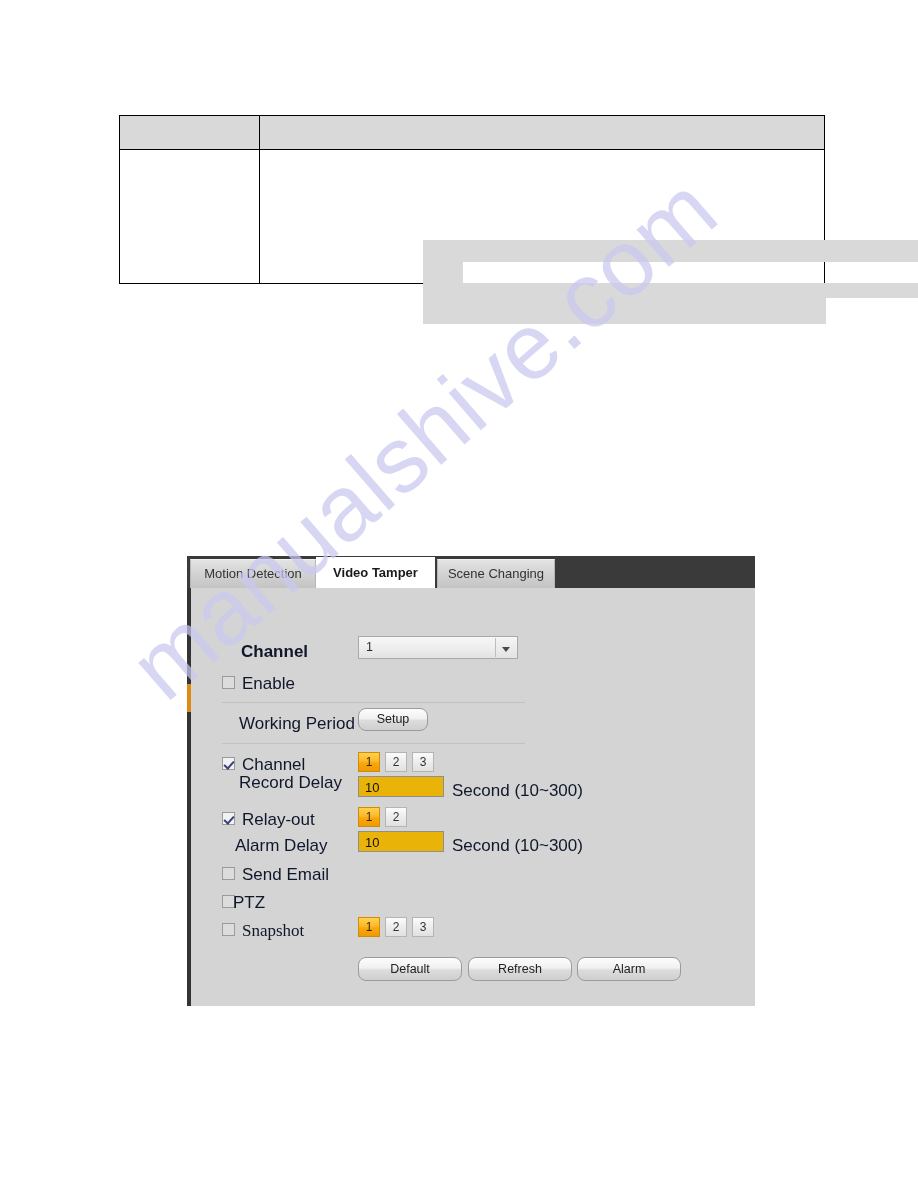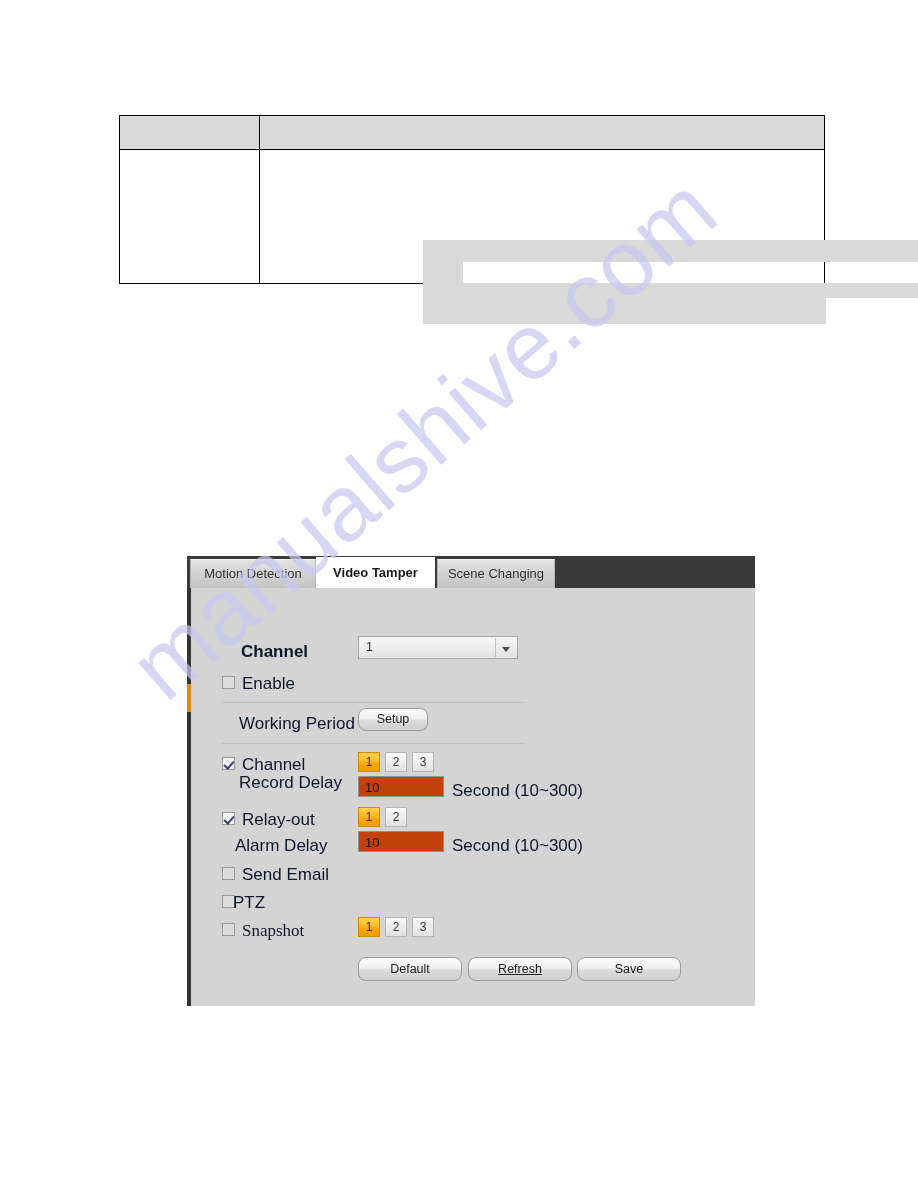--- a/index.html
+++ b/index.html
@@ -219,21 +219,21 @@
     top: 9px;
     border-left: 4px solid transparent;
     border-right: 4px solid transparent;
     border-top: 5px solid #4a4a4a;
   }
 
   
   .tinput {
     position: absolute;
     box-sizing: border-box;
-    background: #c2410c;
+    background: #eab308;
     border: 1px solid #8e8e8e;
     font-size: 13px;
     color: #111111;
     padding: 2px 8px 0 6px;
     line-height: 17px;
   }
 
   
   .btn {
     position: absolute;
@@ -352,17 +352,17 @@
     <div class="cbx" style="left:31px; top:307px;"></div>
     <div class="lbl" style="left:42px; top:305px;">PTZ</div>
 
     <div class="cbx" style="left:31px; top:335px;"></div>
     <div class="lbl" style="left:51px; top:333px;font-family:Liberation Serif, serif;">Snapshot</div>
     <div class="numbtn on" style="left:167px; top:329px;">1</div>
     <div class="numbtn" style="left:194px; top:329px;">2</div>
     <div class="numbtn" style="left:221px; top:329px;">3</div>
 
     <div class="btn" style="left:167px; top:369px; width:104px; height:24px; line-height:22px;">Default</div>
-    <div class="btn" style="left:277px; top:369px; width:104px; height:24px; line-height:22px;text-decoration:underline;">Refresh</div>
-    <div class="btn" style="left:386px; top:369px; width:104px; height:24px; line-height:22px;">Save</div>
+    <div class="btn" style="left:277px; top:369px; width:104px; height:24px; line-height:22px;">Refresh</div>
+    <div class="btn" style="left:386px; top:369px; width:104px; height:24px; line-height:22px;">Alarm</div>
 
   </div>
 </div>
 
 </body></html>

